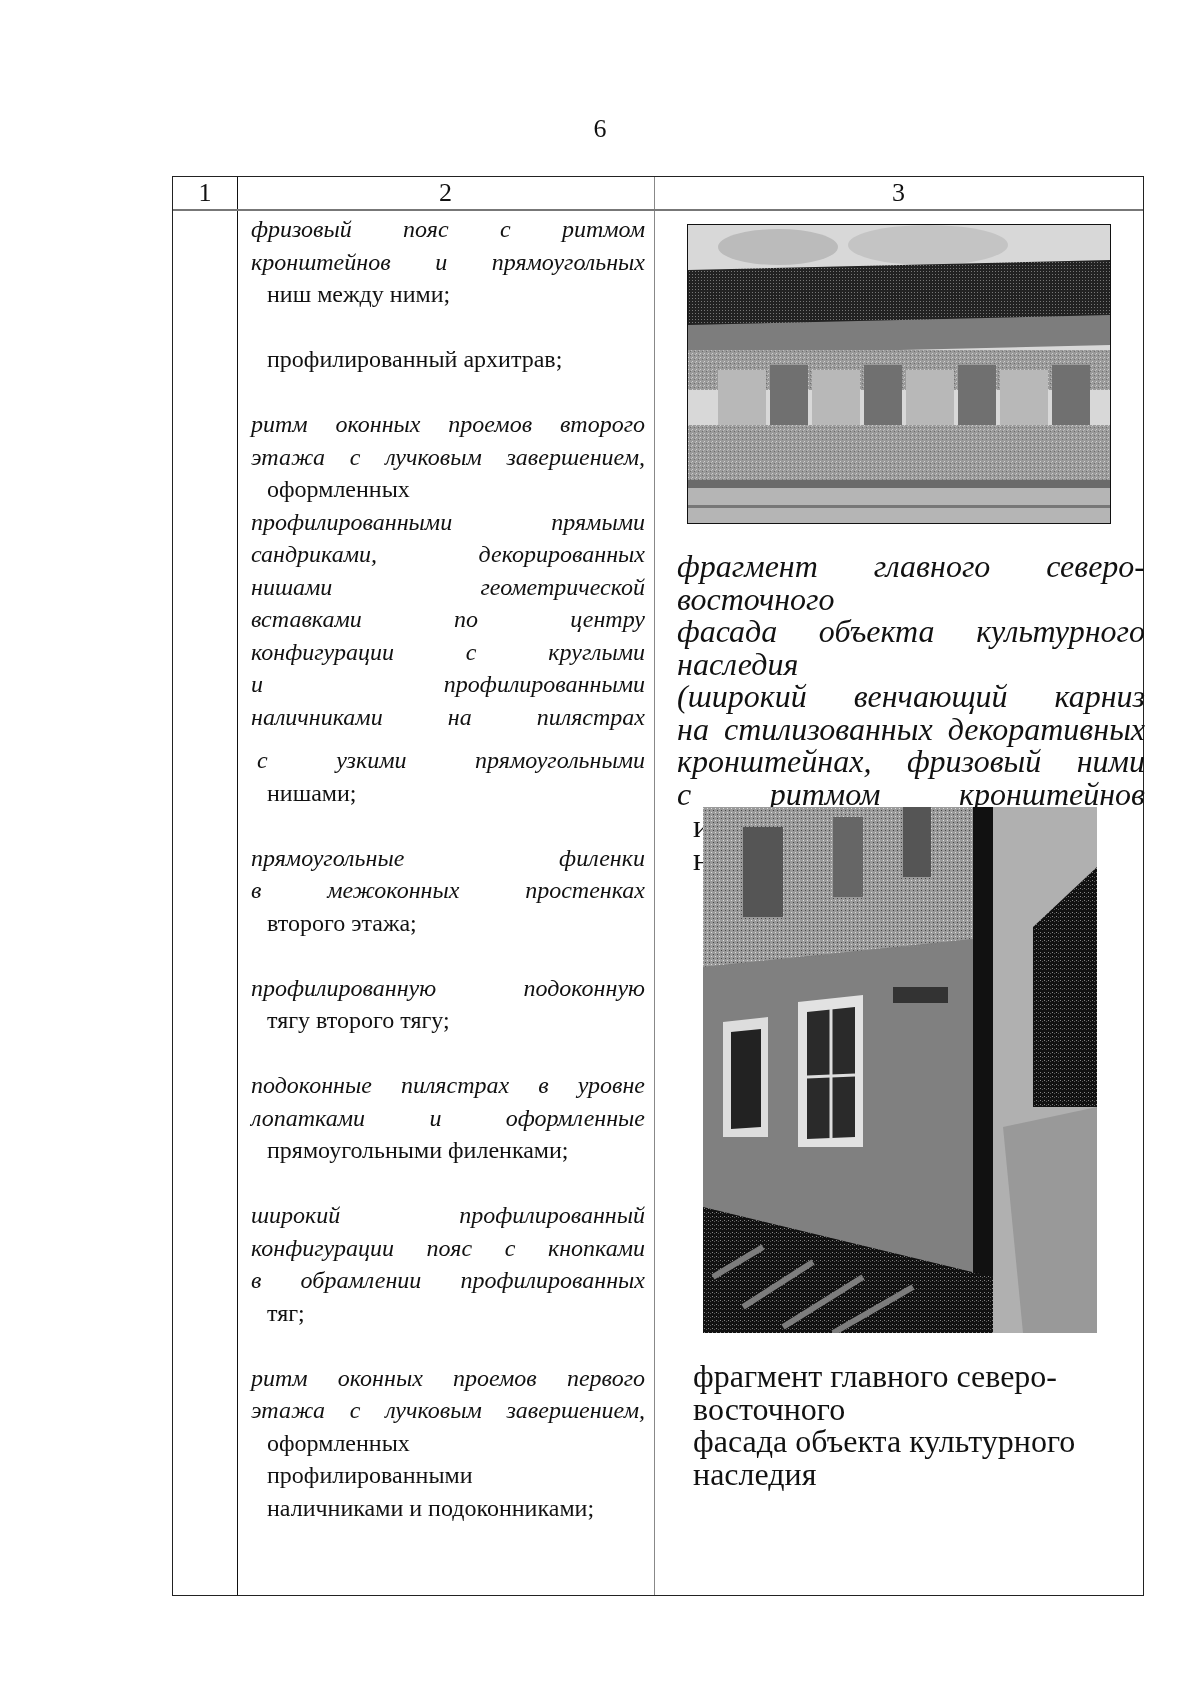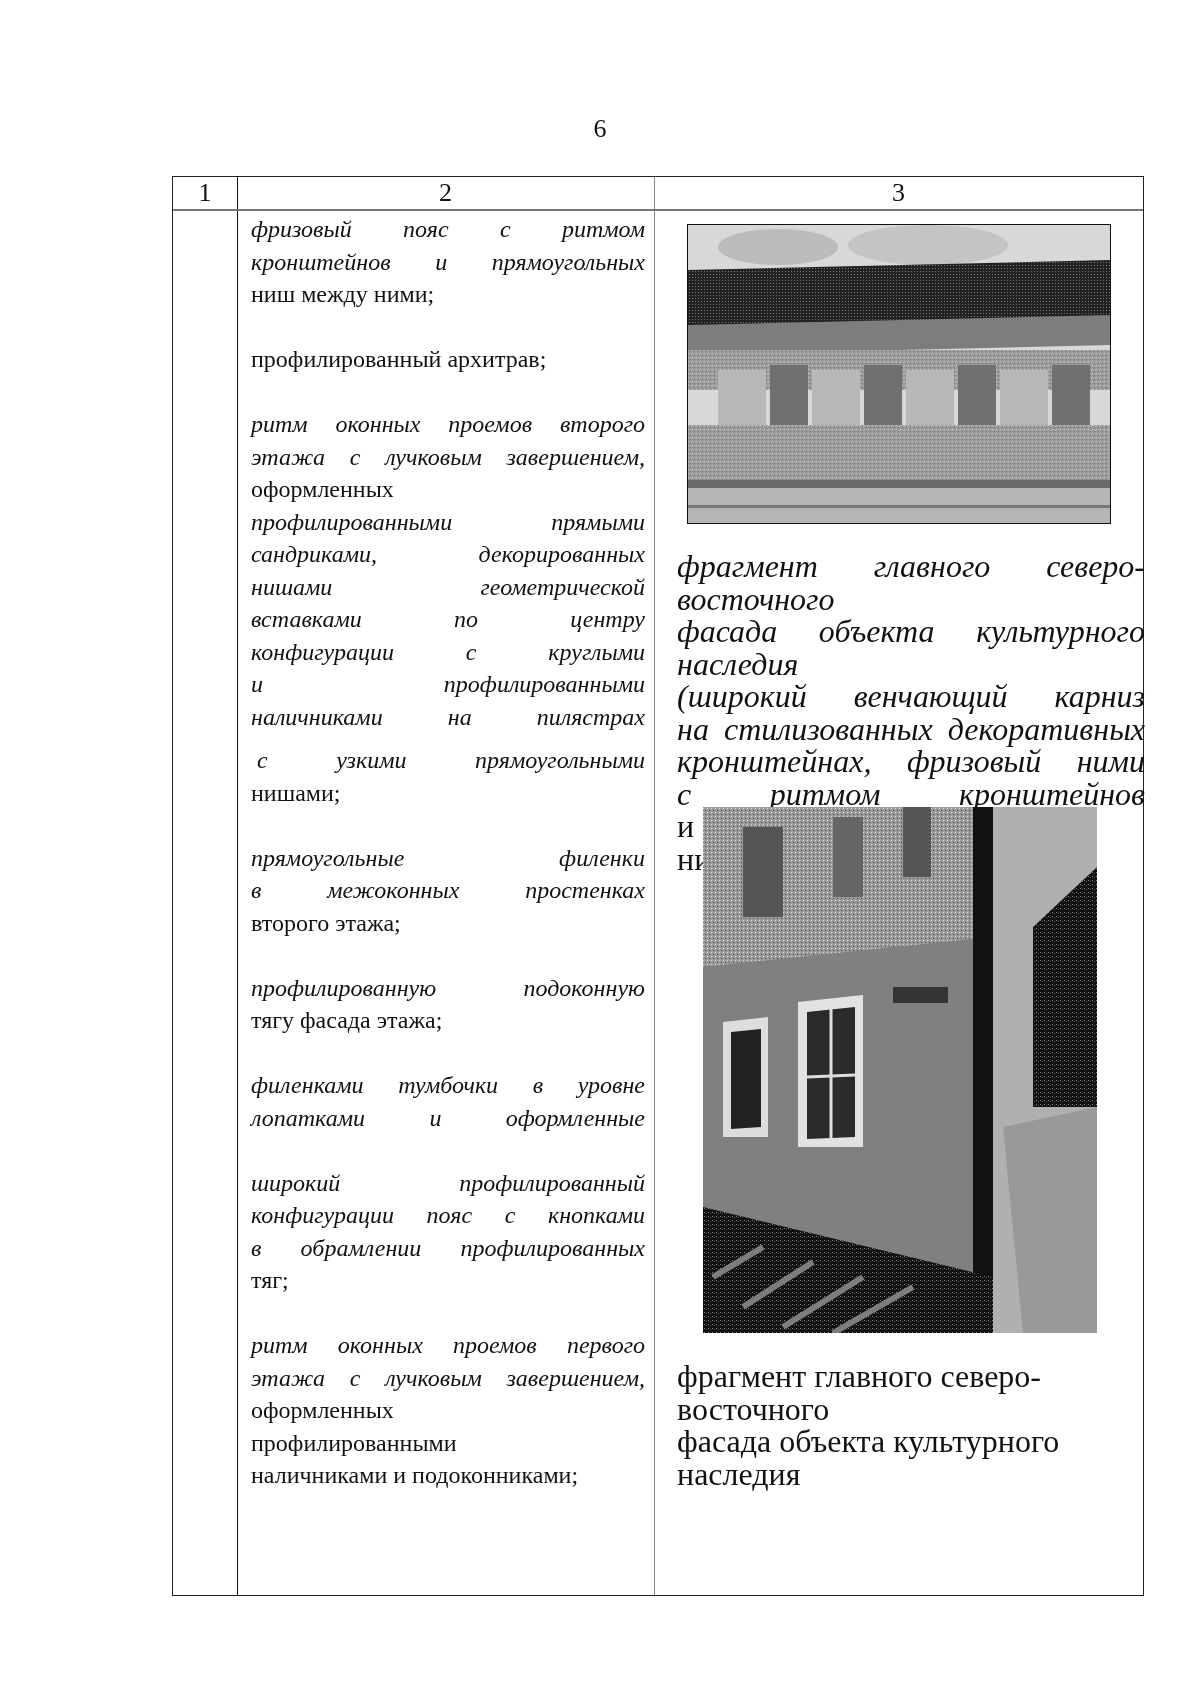--- a/index.html
+++ b/index.html
@@ -13,21 +13,21 @@
   .v1 { left: 64px; border-left-color: #111; }
   .v2 { left: 481px; border-left-color: #888; }
   .hline { position: absolute; left: 0; right: 0; top: 32px; height: 0; border-top: 2.5px solid #777; }
   .hdr { position: absolute; top: 0; height: 32px; line-height: 32px; text-align: center; font-size: 26px; }
   .h1 { left: 0; width: 64px; }
   .h2 { left: 64px; width: 417px; }
   .h3 { left: 481px; width: 489px; }
   .col2 { position: absolute; left: 78px; top: 36px; width: 394px; font-size: 24px; line-height: 32.5px; }
   .para { margin: 0 0 32.5px 0; text-align: justify; text-align-last: left; }
   .just-line { display: block; text-align: justify; text-align-last: justify; font-style: italic; }
-  .plain-line { display: block; }
+  .plain-line { display: block; margin-left: 16px; }
   .photo1 { position: absolute; left: 514px; top: 47px; width: 424px; height: 300px;
             border: 1.5px solid #111; box-sizing: border-box; overflow: hidden;
             background: #8a8a8a; }
   .photo2 { position: absolute; left: 530px; top: 630px; width: 394px; height: 526px;
             overflow: hidden; background: #7f7f7f; }
   .cap { position: absolute; left: 504px; width: 468px; font-size: 32px; line-height: 32.5px; }
   .cap1 { top: 373px; }
   .cap2 { top: 1183px; }
 </style>
 </head>
@@ -67,25 +67,26 @@
       <span class="just-line" style="padding-left:6px;margin-top:11px;"> с узкими прямоугольными</span>
       <span class="plain-line">нишами;</span>
     </p>
     <p class="para">
       <span class="just-line">прямоугольные филенки</span>
       <span class="just-line">в межоконных простенках</span>
       <span class="plain-line">второго этажа;</span>
     </p>
     <p class="para">
       <span class="just-line">профилированную подоконную</span>
-      <span class="plain-line">тягу фасада этажа;</span>
-    </p>
-    <p class="para">
-      <span class="just-line">филенками тумбочки в уровне</span>
+      <span class="plain-line">тягу второго тягу;</span>
+    </p>
+    <p class="para">
+      <span class="just-line">подоконные пилястрах в уровне</span>
       <span class="just-line">лопатками и оформленные</span>
+      <span class="plain-line">прямоугольными филенками;</span>
     </p>
     <p class="para">
       <span class="just-line">широкий профилированный</span>
       <span class="just-line">конфигурации пояс с кнопками</span>
       <span class="just-line">в обрамлении профилированных</span>
       <span class="plain-line">тяг;</span>
     </p>
     <p class="para">
       <span class="just-line">ритм оконных проемов первого</span>
       <span class="just-line">этажа с лучковым завершением,</span>

